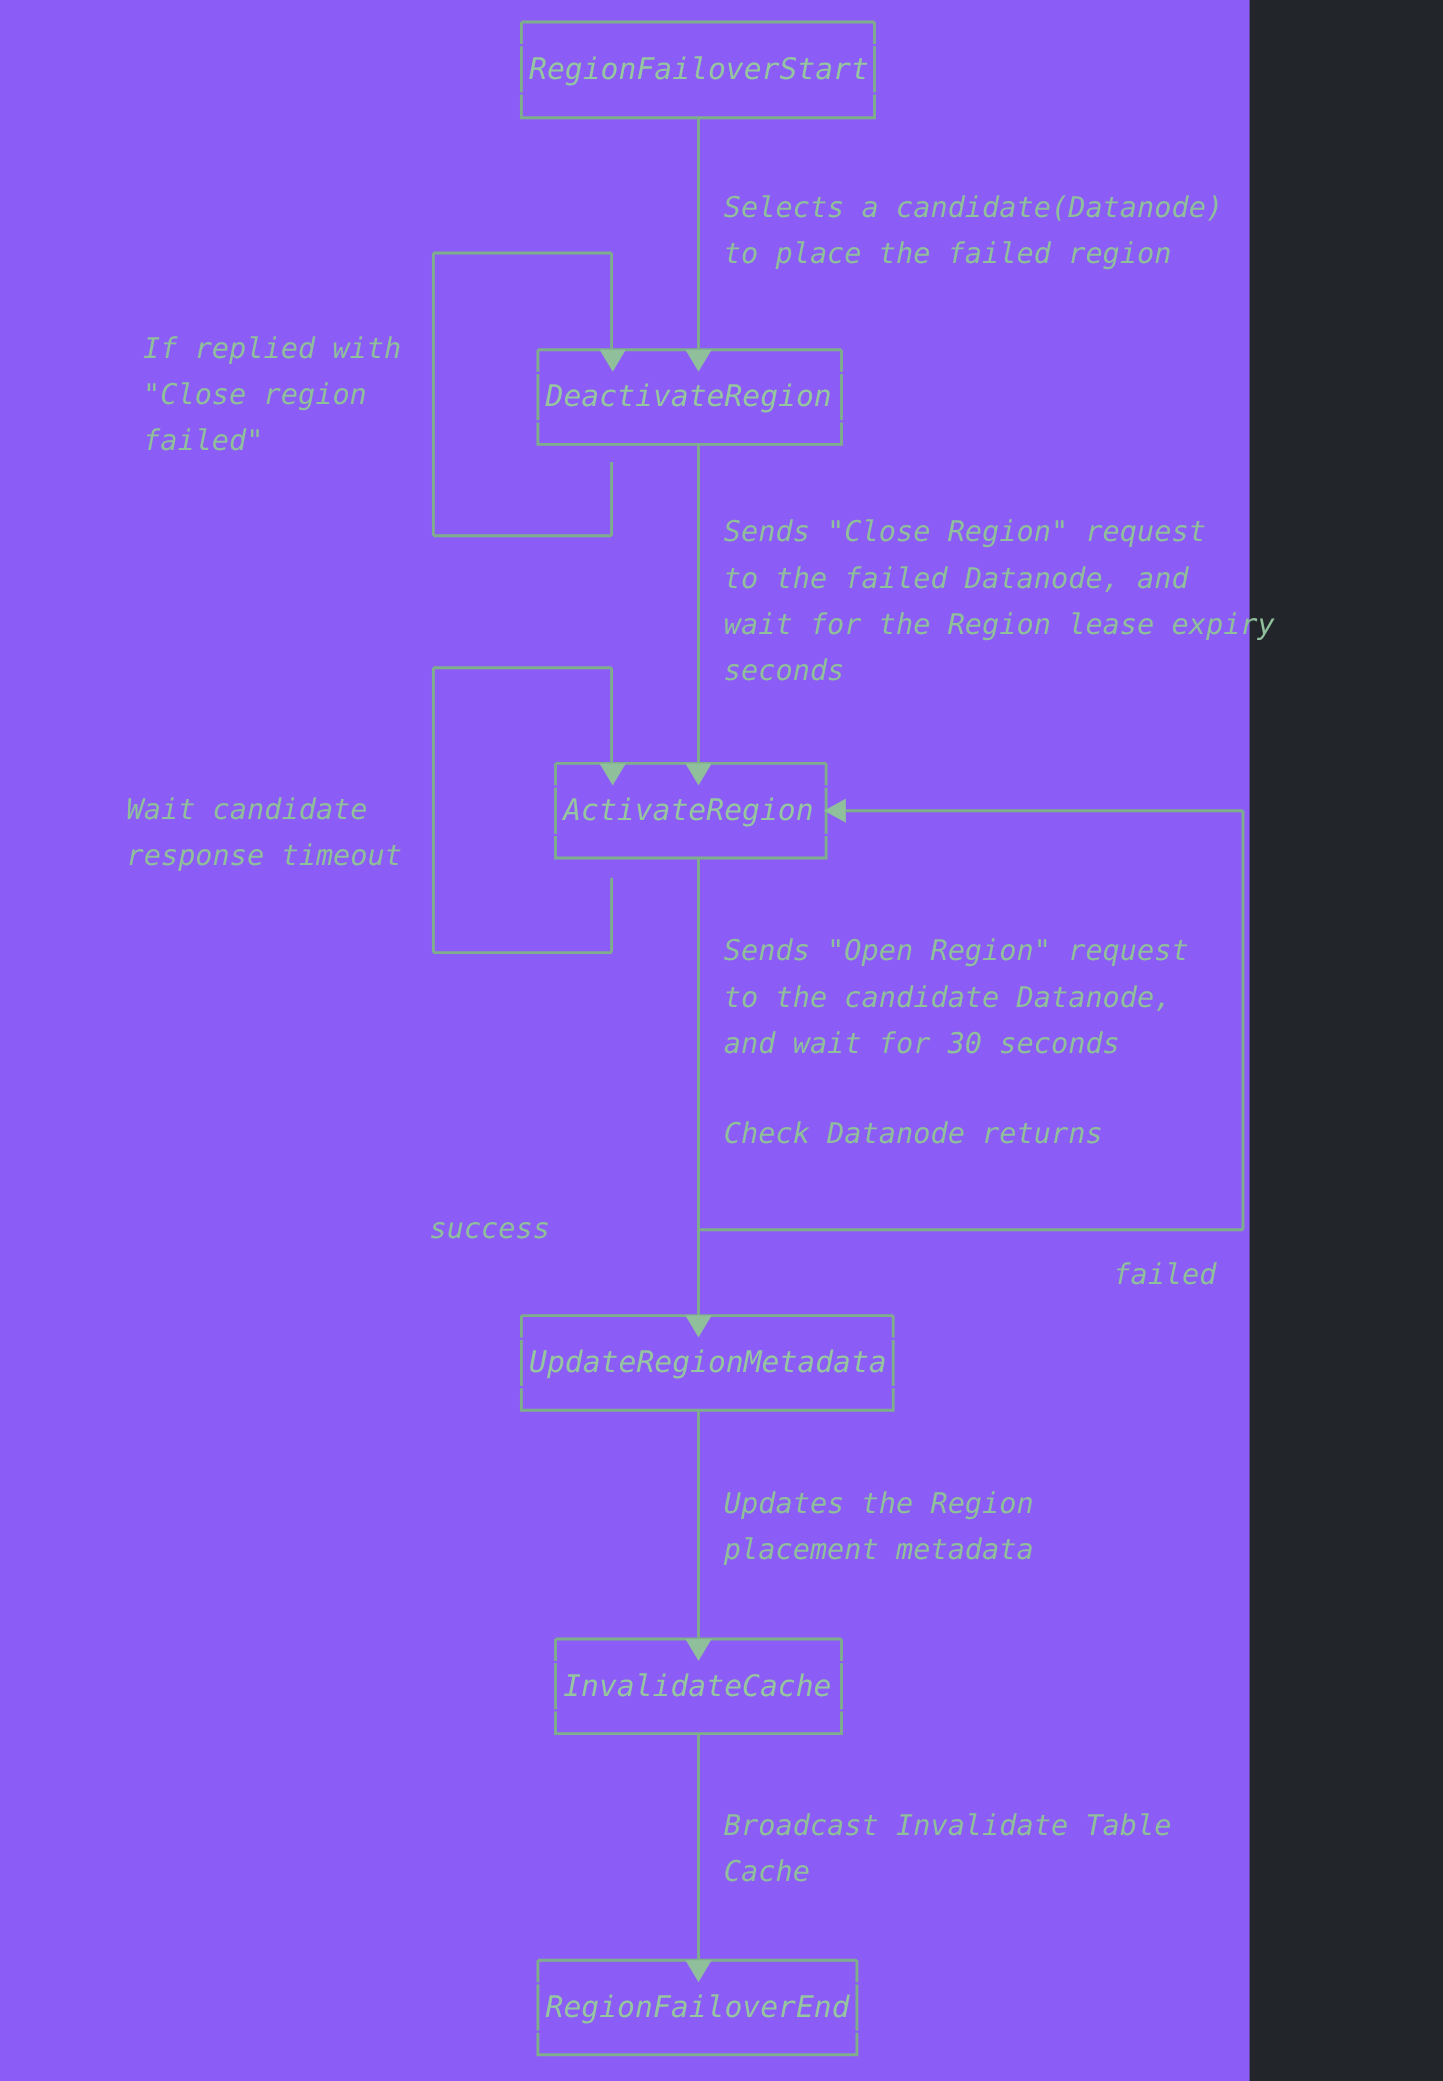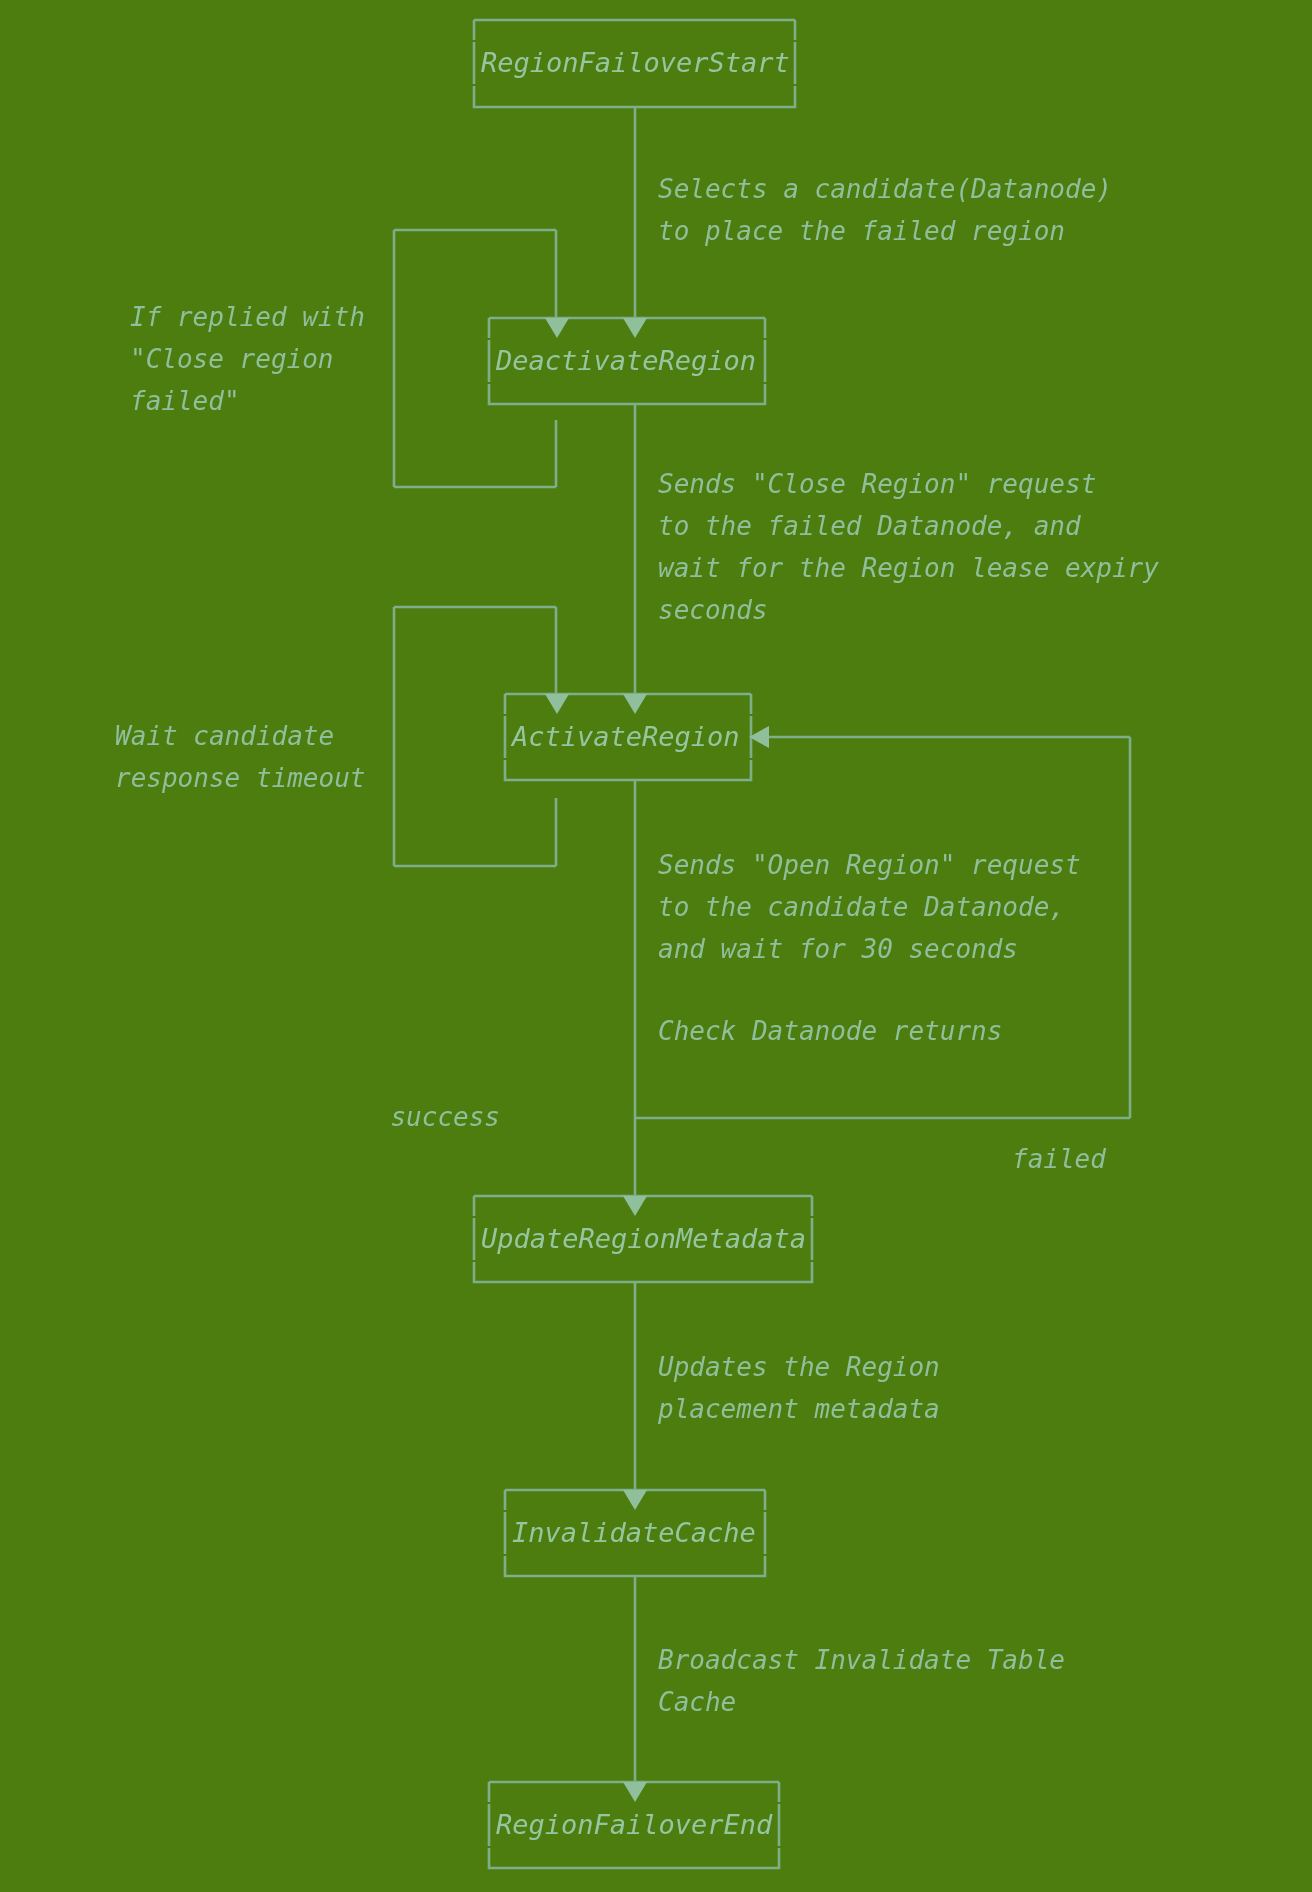--- a/index.html
+++ b/index.html
@@ -8,23 +8,23 @@
     background: #22262b;
   }
   body {
     width: 1312px;
     height: 1892px;
     overflow: hidden;
     font-family: "DejaVu Sans Mono", monospace;
   }
   #diagram-root {
     position: relative;
-    width: 1312px;
+    width: 1136px;
     height: 1892px;
-    background: #4d7c0f;
+    background: #8b5cf6;
   }
   svg#flow-svg {
     position: absolute;
     top: 0;
     left: 0;
     width: 1312px;
     height: 1892px;
     display: block;
   }
   .node-label {

